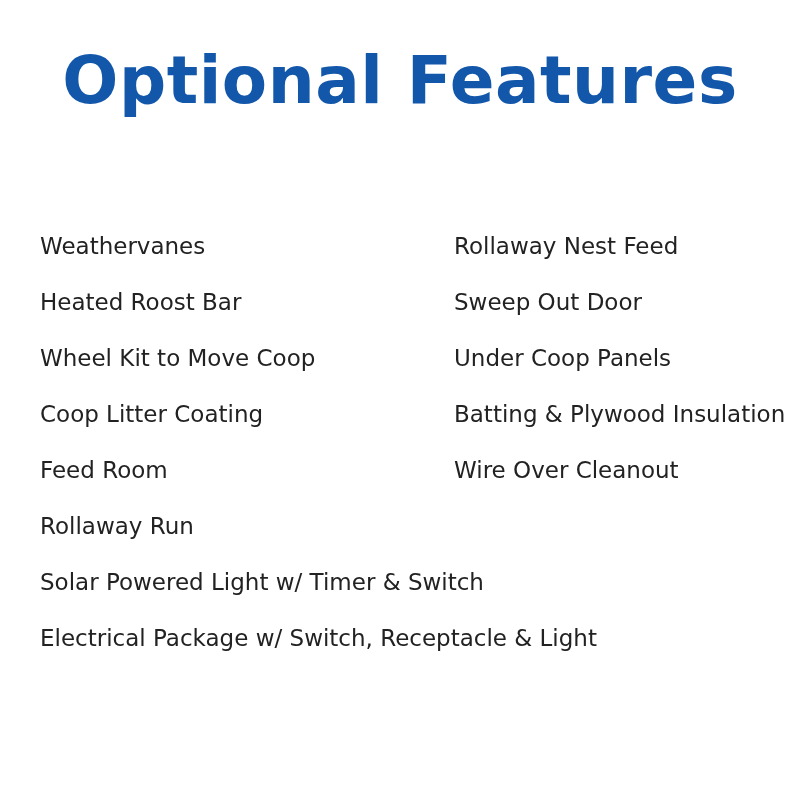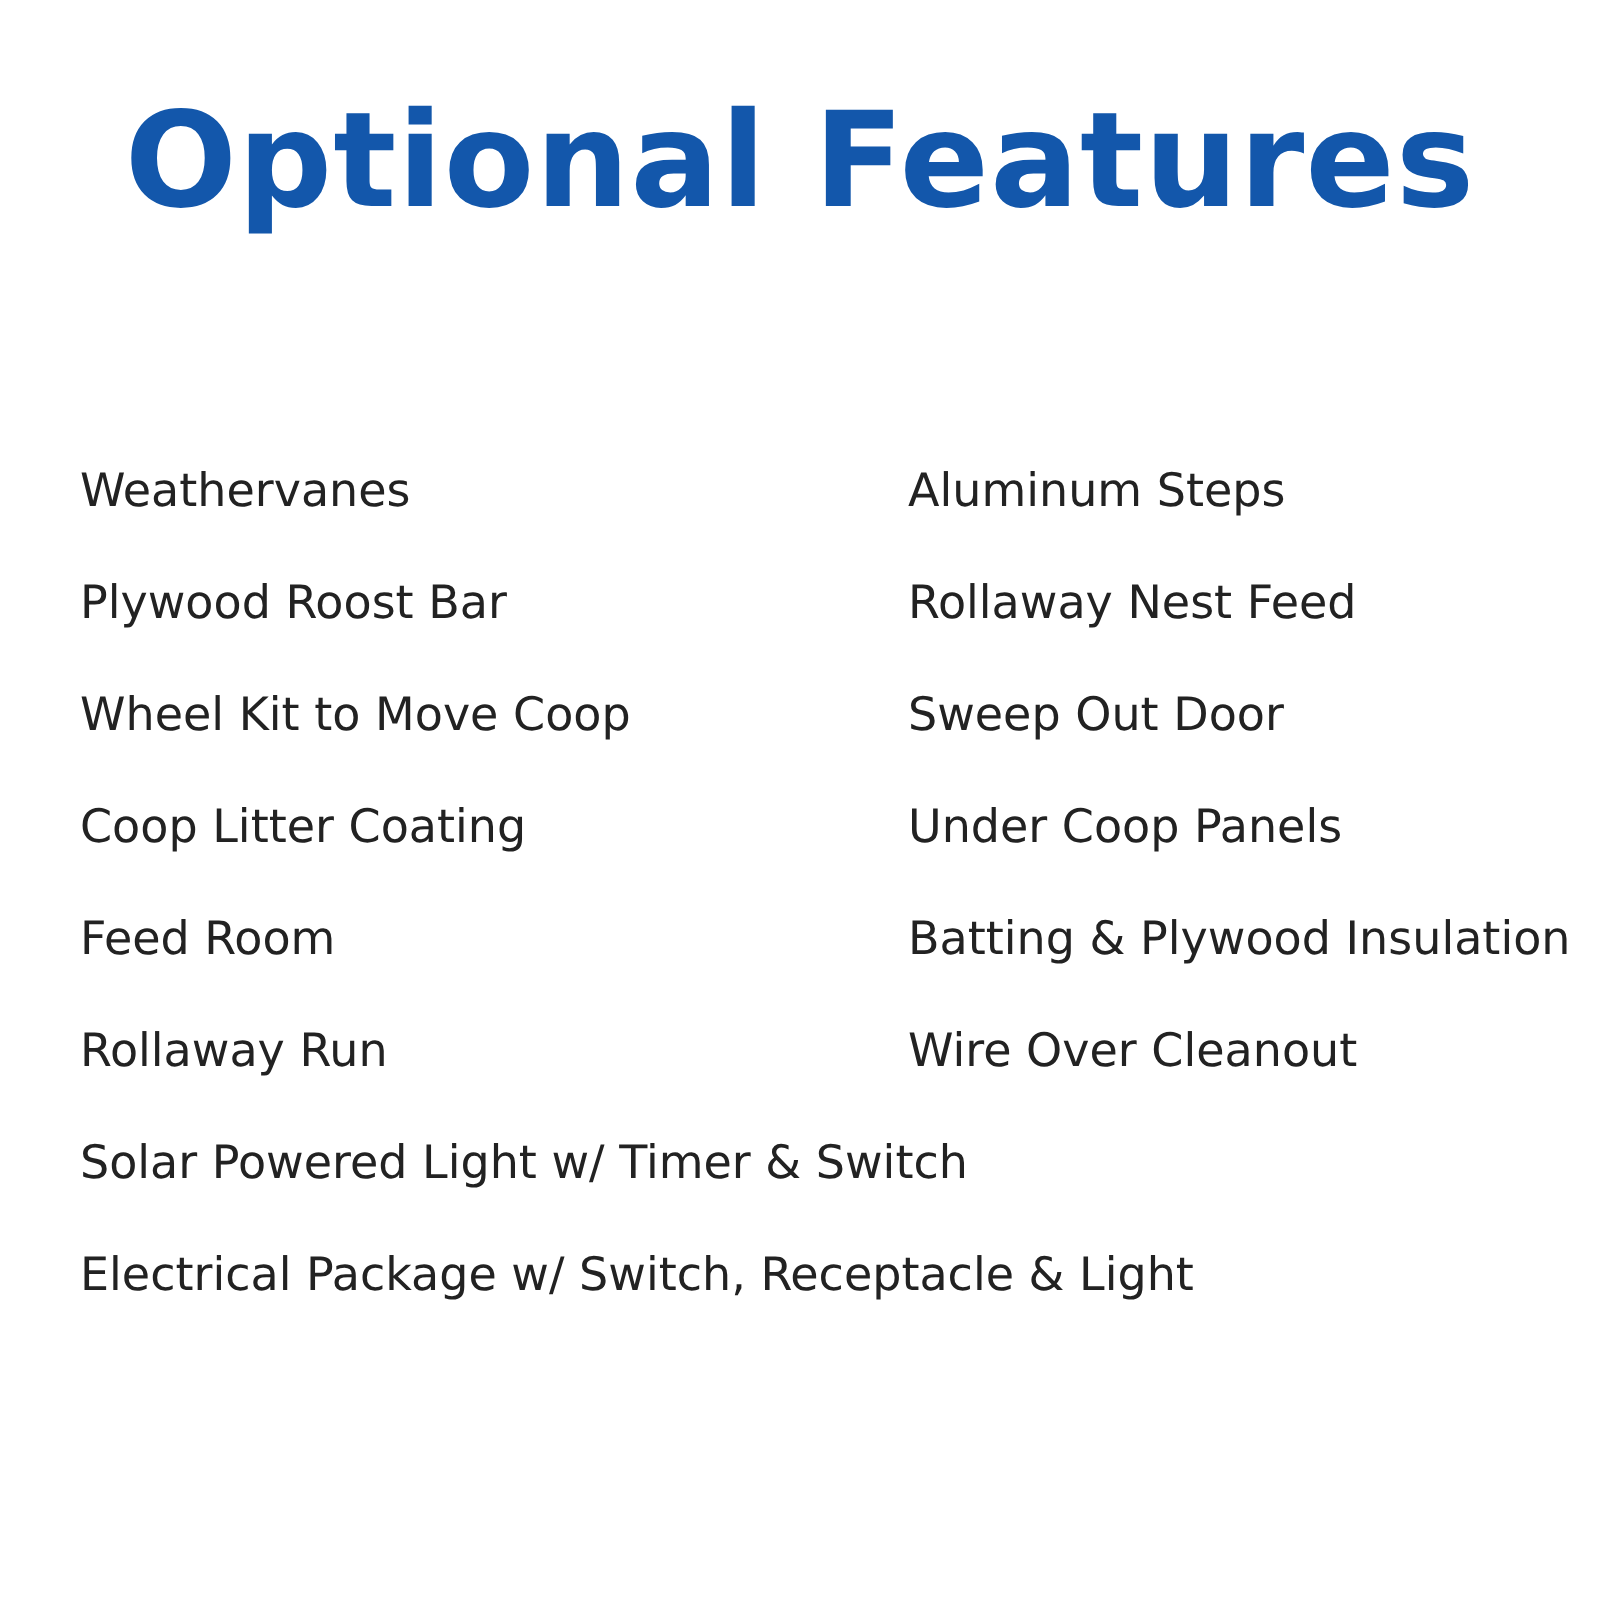--- a/index.html
+++ b/index.html
@@ -63,31 +63,30 @@
 <body>
 
 <div class="page">
 
   <div class="title">Optional Features</div>
 
   <div class="lists">
 
     <div class="col col-left">
       <div class="feature">Weathervanes</div>
-      <div class="feature">Plywood Roost Bar</div>
+      <div class="feature">Heated Roost Bar</div>
       <div class="feature">Wheel Kit to Move Coop</div>
       <div class="feature">Coop Litter Coating</div>
       <div class="feature">Feed Room</div>
       <div class="feature">Rollaway Run</div>
       <div class="feature">Solar Powered Light w/ Timer &amp; Switch</div>
       <div class="feature">Electrical Package w/ Switch, Receptacle &amp; Light</div>
     </div>
 
     <div class="col col-right">
-      <div class="feature">Aluminum Steps</div>
       <div class="feature">Rollaway Nest Feed</div>
       <div class="feature">Sweep Out Door</div>
       <div class="feature">Under Coop Panels</div>
       <div class="feature">Batting &amp; Plywood Insulation</div>
       <div class="feature">Wire Over Cleanout</div>
     </div>
 
   </div>
 </div>
 

